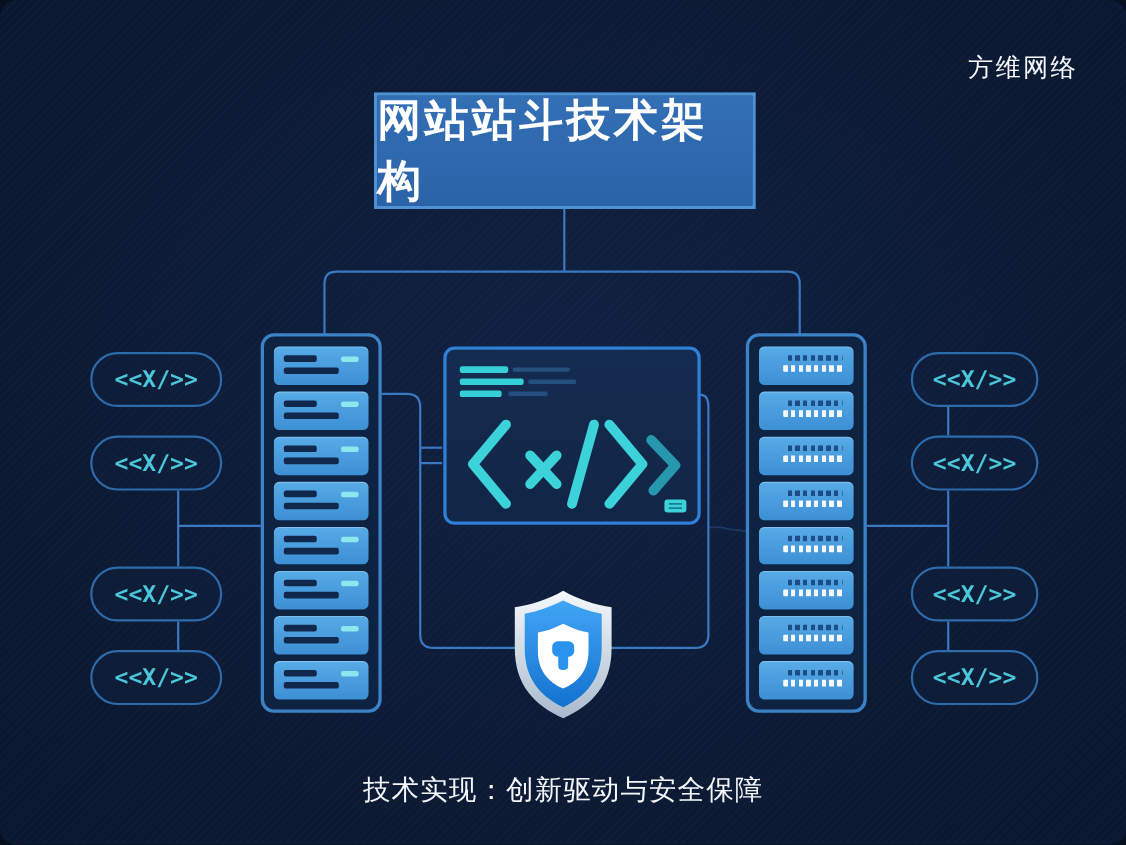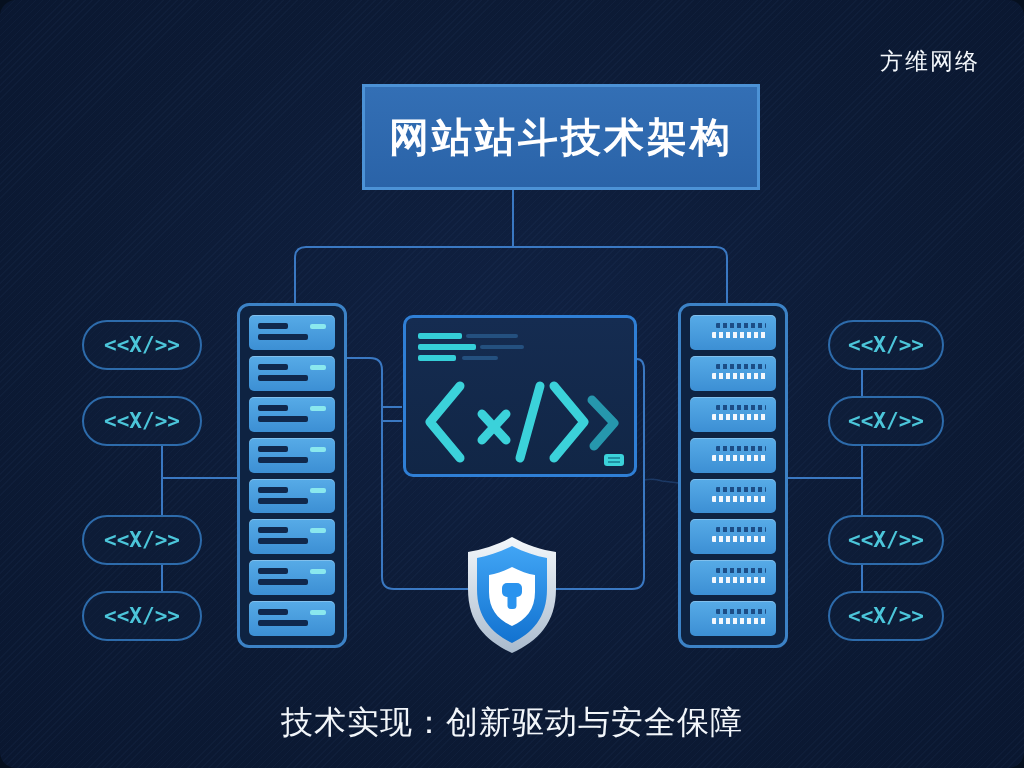--- a/index.html
+++ b/index.html
@@ -8,23 +8,23 @@
     background:radial-gradient(ellipse at 50% 45%, #102142 0%, #0c1a34 62%, #0a1730 100%);
     font-family:"DejaVu Sans","Liberation Sans",sans-serif;
     border-radius:16px;
   }
   .canvas::before{
     content:"";position:absolute;inset:0;pointer-events:none;
     background:repeating-linear-gradient(135deg,rgba(80,120,180,.05) 0 1px,transparent 1px 5px);
   }
   .brand{position:absolute;top:46px;right:44px;color:#f4f8fc;font-size:23px;letter-spacing:2px;}
   .title-box{
-    position:absolute;left:340px;top:84px;width:398px;height:106px;box-sizing:border-box;
+    position:absolute;left:340px;top:84px;width:347px;height:106px;box-sizing:border-box;
     background:linear-gradient(180deg,#336fb5 0%,#2a63a8 100%);
-    border:3px solid #4c92d6;display:flex;align-items:center;justify-content:center;margin-left:22px;
+    border:3px solid #4c92d6;display:flex;align-items:center;justify-content:center;
   }
   .title-box span{color:#ffffff;font-size:40px;font-weight:bold;letter-spacing:3px;}
   .connectors{position:absolute;left:0;top:0;pointer-events:none;}
 
   
   .pill{
     position:absolute;width:120px;height:50px;box-sizing:border-box;
     border:2px solid #2d6bab;border-radius:26px;
     display:flex;align-items:center;justify-content:center;
     background:rgba(16,34,64,.35);
@@ -65,21 +65,21 @@
   }
   .codeline,.codeghost{position:absolute;border-radius:2px;}
   .codeline{height:6px;background:#35cfd8;}
   .codeghost{height:4px;background:#24507f;}
   .bigglyph{position:absolute;left:10px;top:58px;}
   .dock{position:absolute;right:9px;bottom:7px;}
 
   .shield{position:absolute;left:452px;top:533px;}
   .caption{
     position:absolute;left:0;right:0;top:701px;text-align:center;
-    color:#f2f6fa;font-size:32px;letter-spacing:1px;
+    color:#f2f6fa;font-size:25px;letter-spacing:1px;
   }
 </style>
 </head>
 <body>
 
 <div class="canvas">
 
   <svg class="connectors" width="1024" height="768" viewBox="0 0 1024 768">
     <g stroke="#3a78c2" stroke-width="2" fill="none">
       <path d="M513,190 V247"></path>

